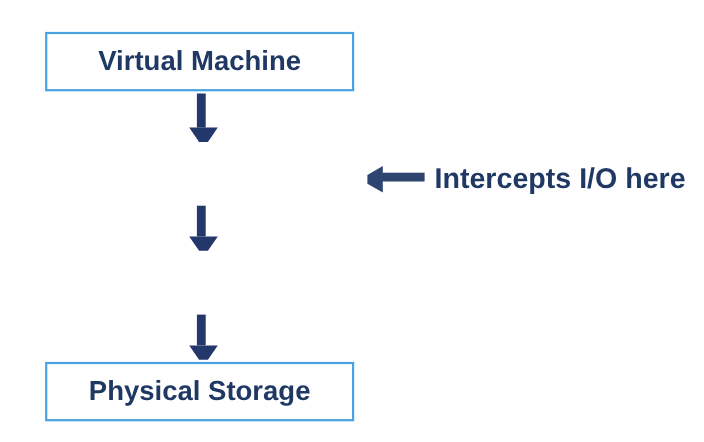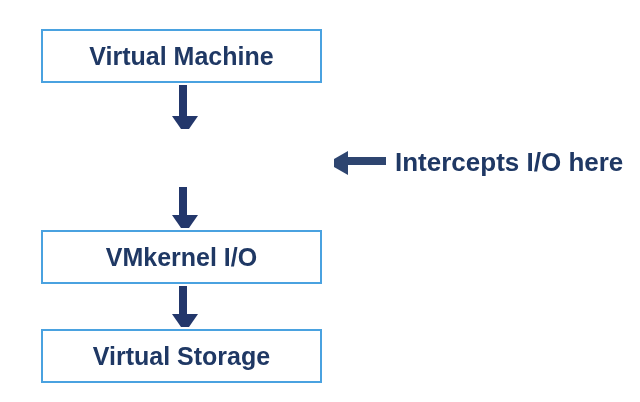--- a/index.html
+++ b/index.html
@@ -107,28 +107,25 @@
     <span class="node-label">Virtual Machine</span>
   </div>
 
   <div class="v-line a1"></div>
   <div class="v-head a1"></div>
 
 
   <div class="v-line a2"></div>
   <div class="v-head a2"></div>
 
-  <div class="node node-vmkernel">
-    <span class="node-label">VMkernel I/O</span>
-  </div>
 
   <div class="v-line a3"></div>
   <div class="v-head a3"></div>
 
   <div class="node node-storage">
-    <span class="node-label">Virtual Storage</span>
+    <span class="node-label">Physical Storage</span>
   </div>
 
   <div class="h-head"></div>
   <div class="h-line"></div>
   <div class="annotation-label">Intercepts I/O here</div>
 
 </div>
 
 </body></html>

